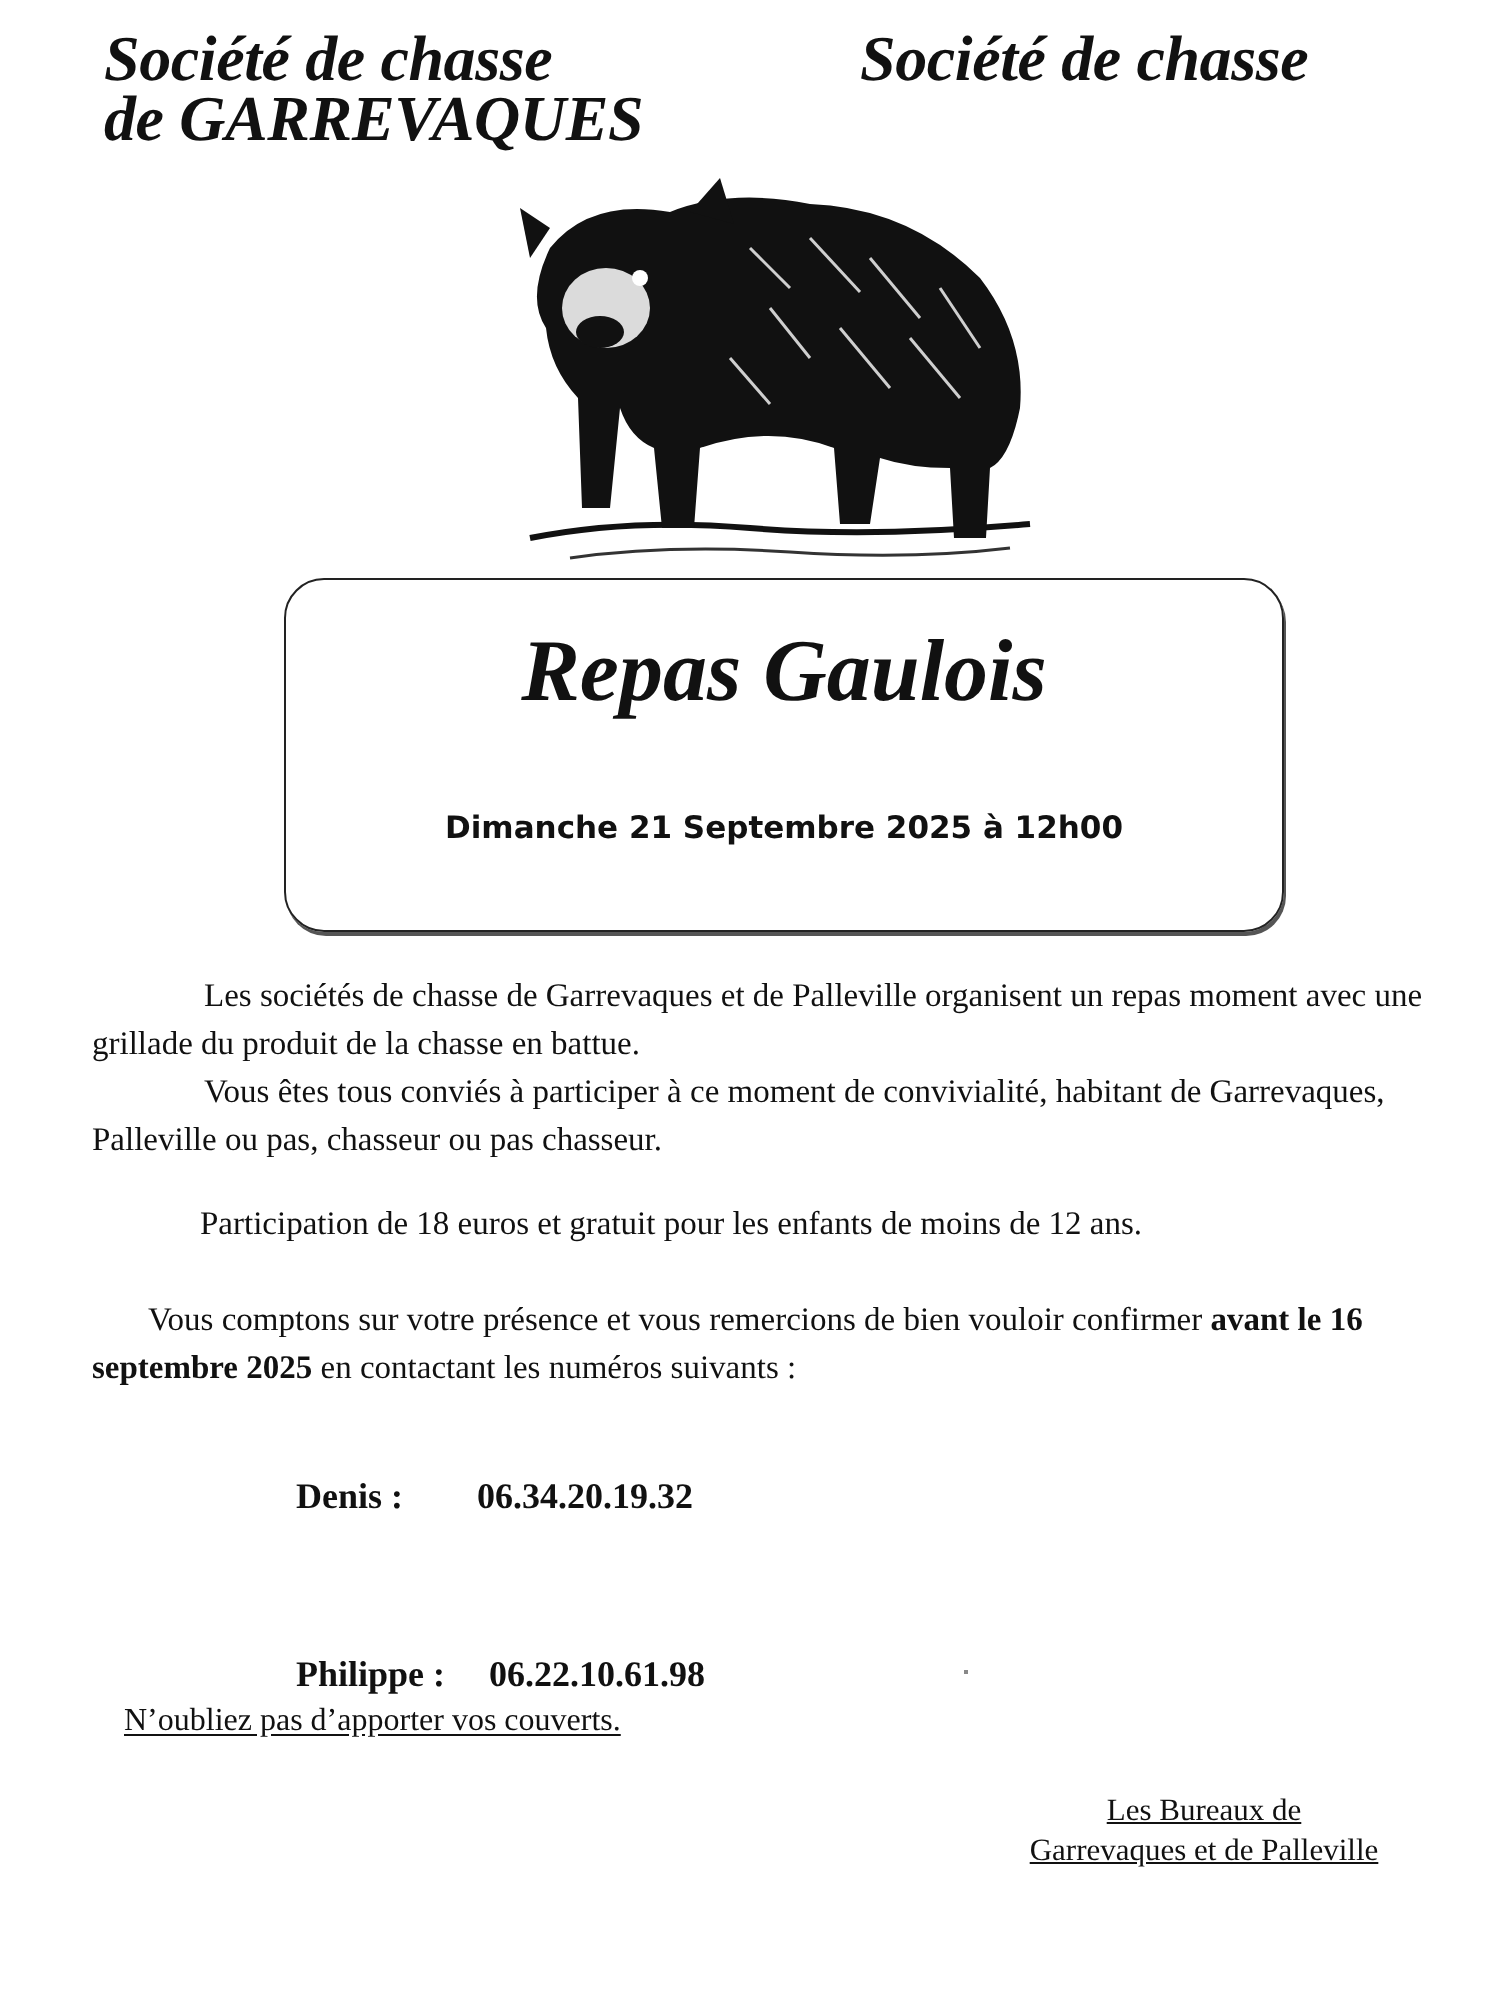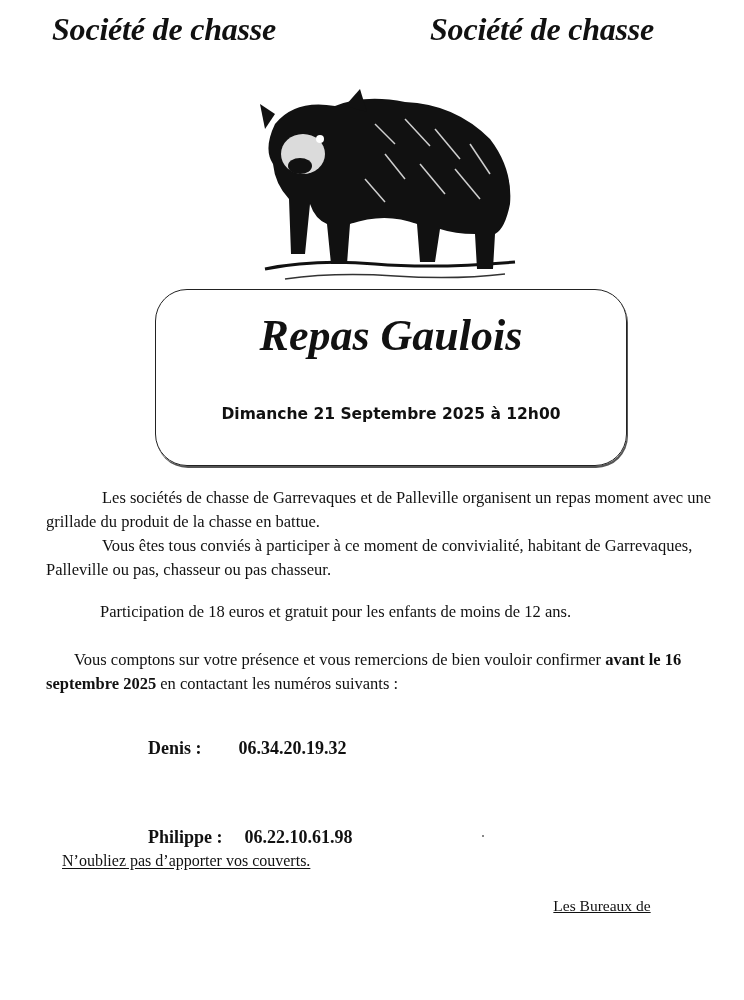--- a/index.html
+++ b/index.html
@@ -17,24 +17,25 @@
   }
   .hdr-left { left: 52px; width: 270px; }
   .hdr-right { left: 430px; width: 270px; }
   .hdr span { display: block; }
 
   .boar {
     position: absolute; left: 255px; top: 84px; width: 272px; height: 206px;
   }
 
   .event-box {
-    position: absolute; left: 155px; top: 289px;
+    position: absolute; left: 142px; top: 289px;
     width: 470px; height: 175px;
-    border: 1.5px solid #222; border-radius: 32px;
+    border: 1.5px solid #222; border-radius: 20px;
     box-shadow: 1px 2px 0 #555;
+    padding-left: 28px;
   }
   .event-title {
     position: absolute; left: 0; right: 0; top: 20px;
     text-align: center;
     font-style: italic; font-weight: bold;
     font-size: 44px; line-height: 52px;
   }
   .event-date, .event-place {
     position: absolute; left: 0; right: 0; text-align: center;
     font-family: "DejaVu Sans", "Liberation Sans", sans-serif;
@@ -75,20 +76,21 @@
   }
   .signature span { display: block; }
 
   .speck { position: absolute; left: 482px; top: 835px; width: 2px; height: 2px; background: #888; }
 </style>
 </head>
 <body>
 
 <div class="hdr hdr-left">
   <span>Société de chasse</span>
+  <span>de GARREVAQUES</span>
 </div>
 <div class="hdr hdr-right">
   <span>Société de chasse</span>
 </div>
 
 <svg class="boar" viewBox="0 0 272 206">
 
   <path d="M10 185 Q60 175 120 180 T260 178" stroke="#111" stroke-width="3" fill="none"></path>
   <path d="M30 195 Q80 188 140 192 T250 190" stroke="#333" stroke-width="1.5" fill="none"></path>
 
@@ -133,13 +135,14 @@
   <span class="c-name">Philippe :</span>
   <span>06.22.10.61.98</span>
 </div>
 
 <div class="speck"></div>
 
 <div class="reminder">N’oubliez pas d’apporter vos couverts.</div>
 
 <div class="signature">
   <span>Les Bureaux de</span>
+  <span>Garrevaques et de Palleville</span>
 </div>
 
 </body></html>

